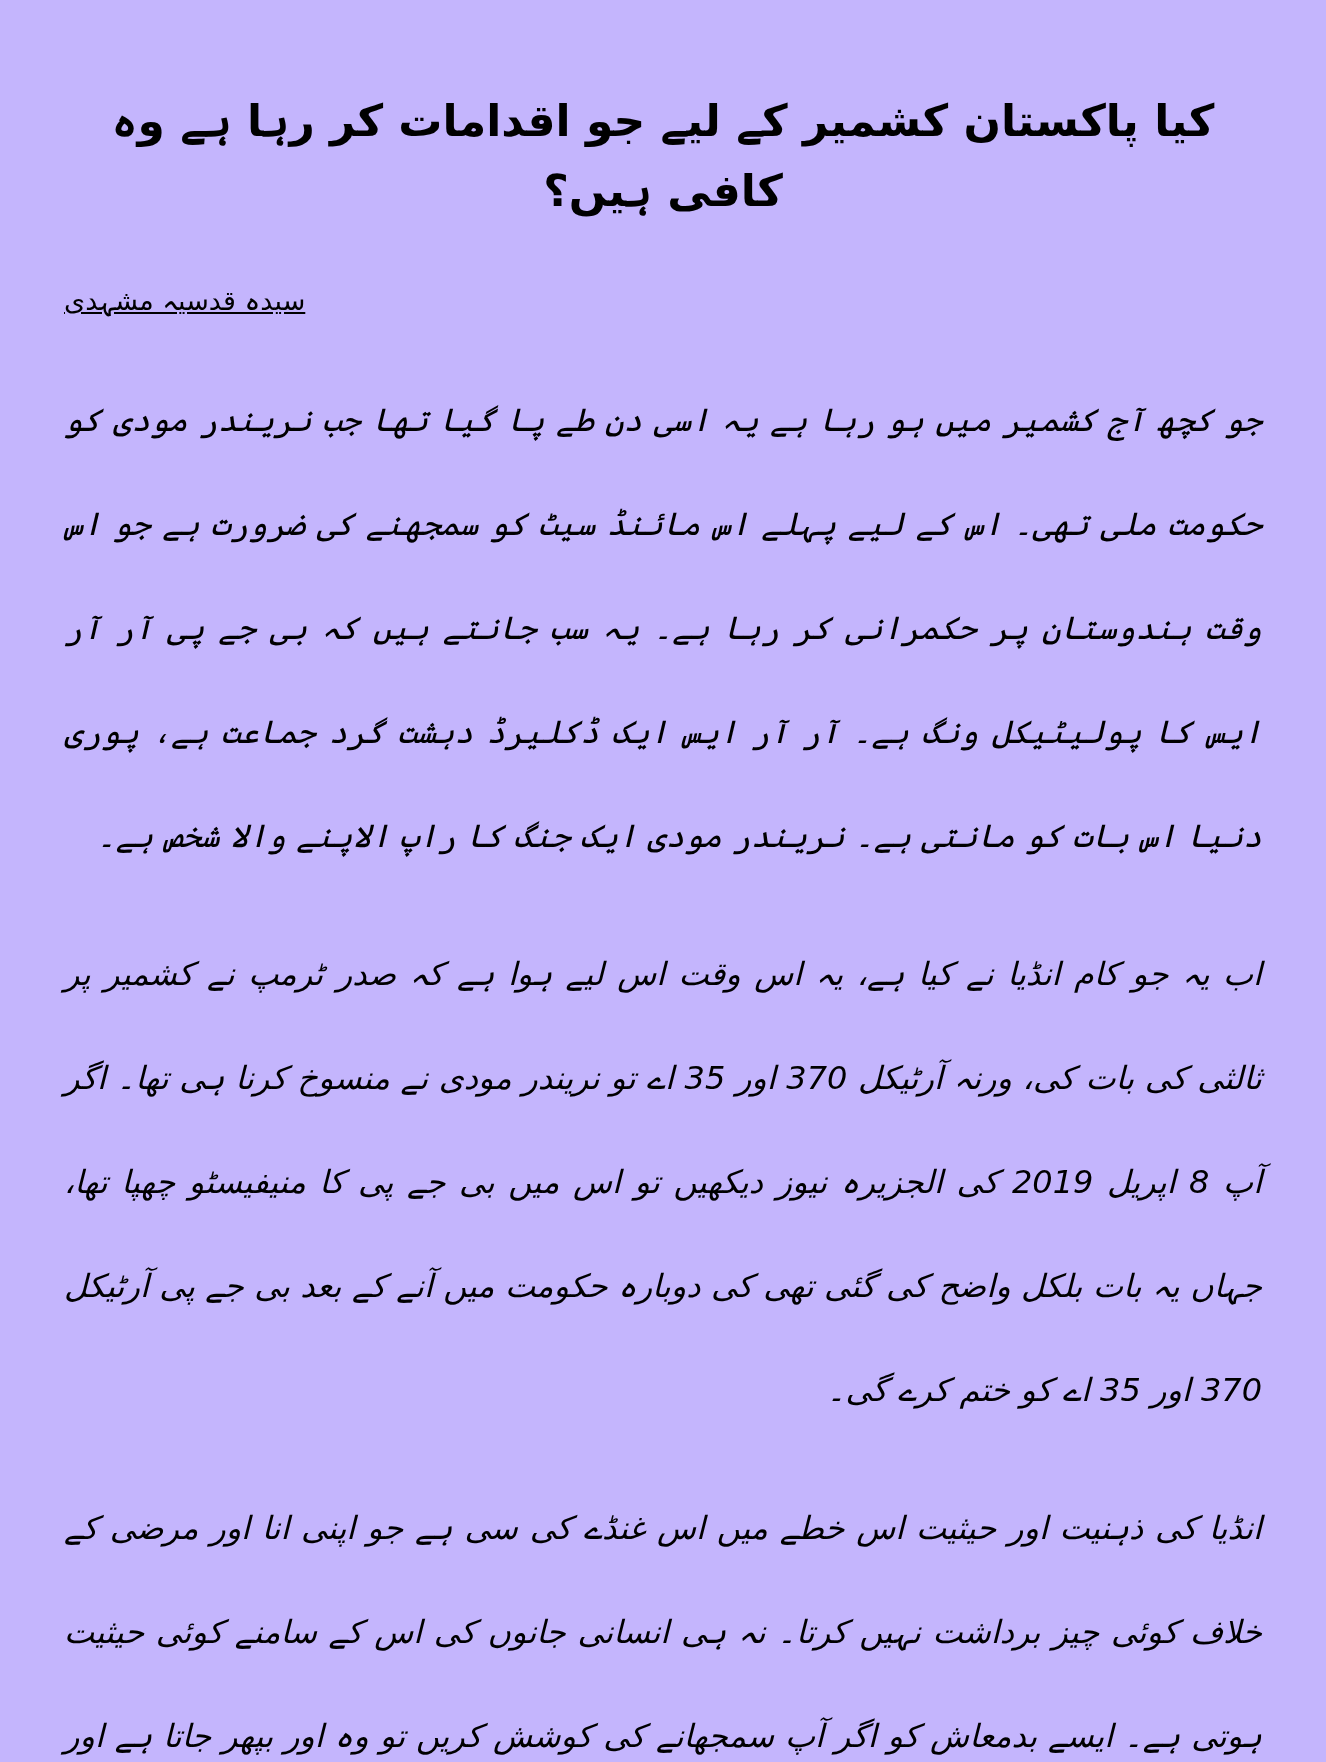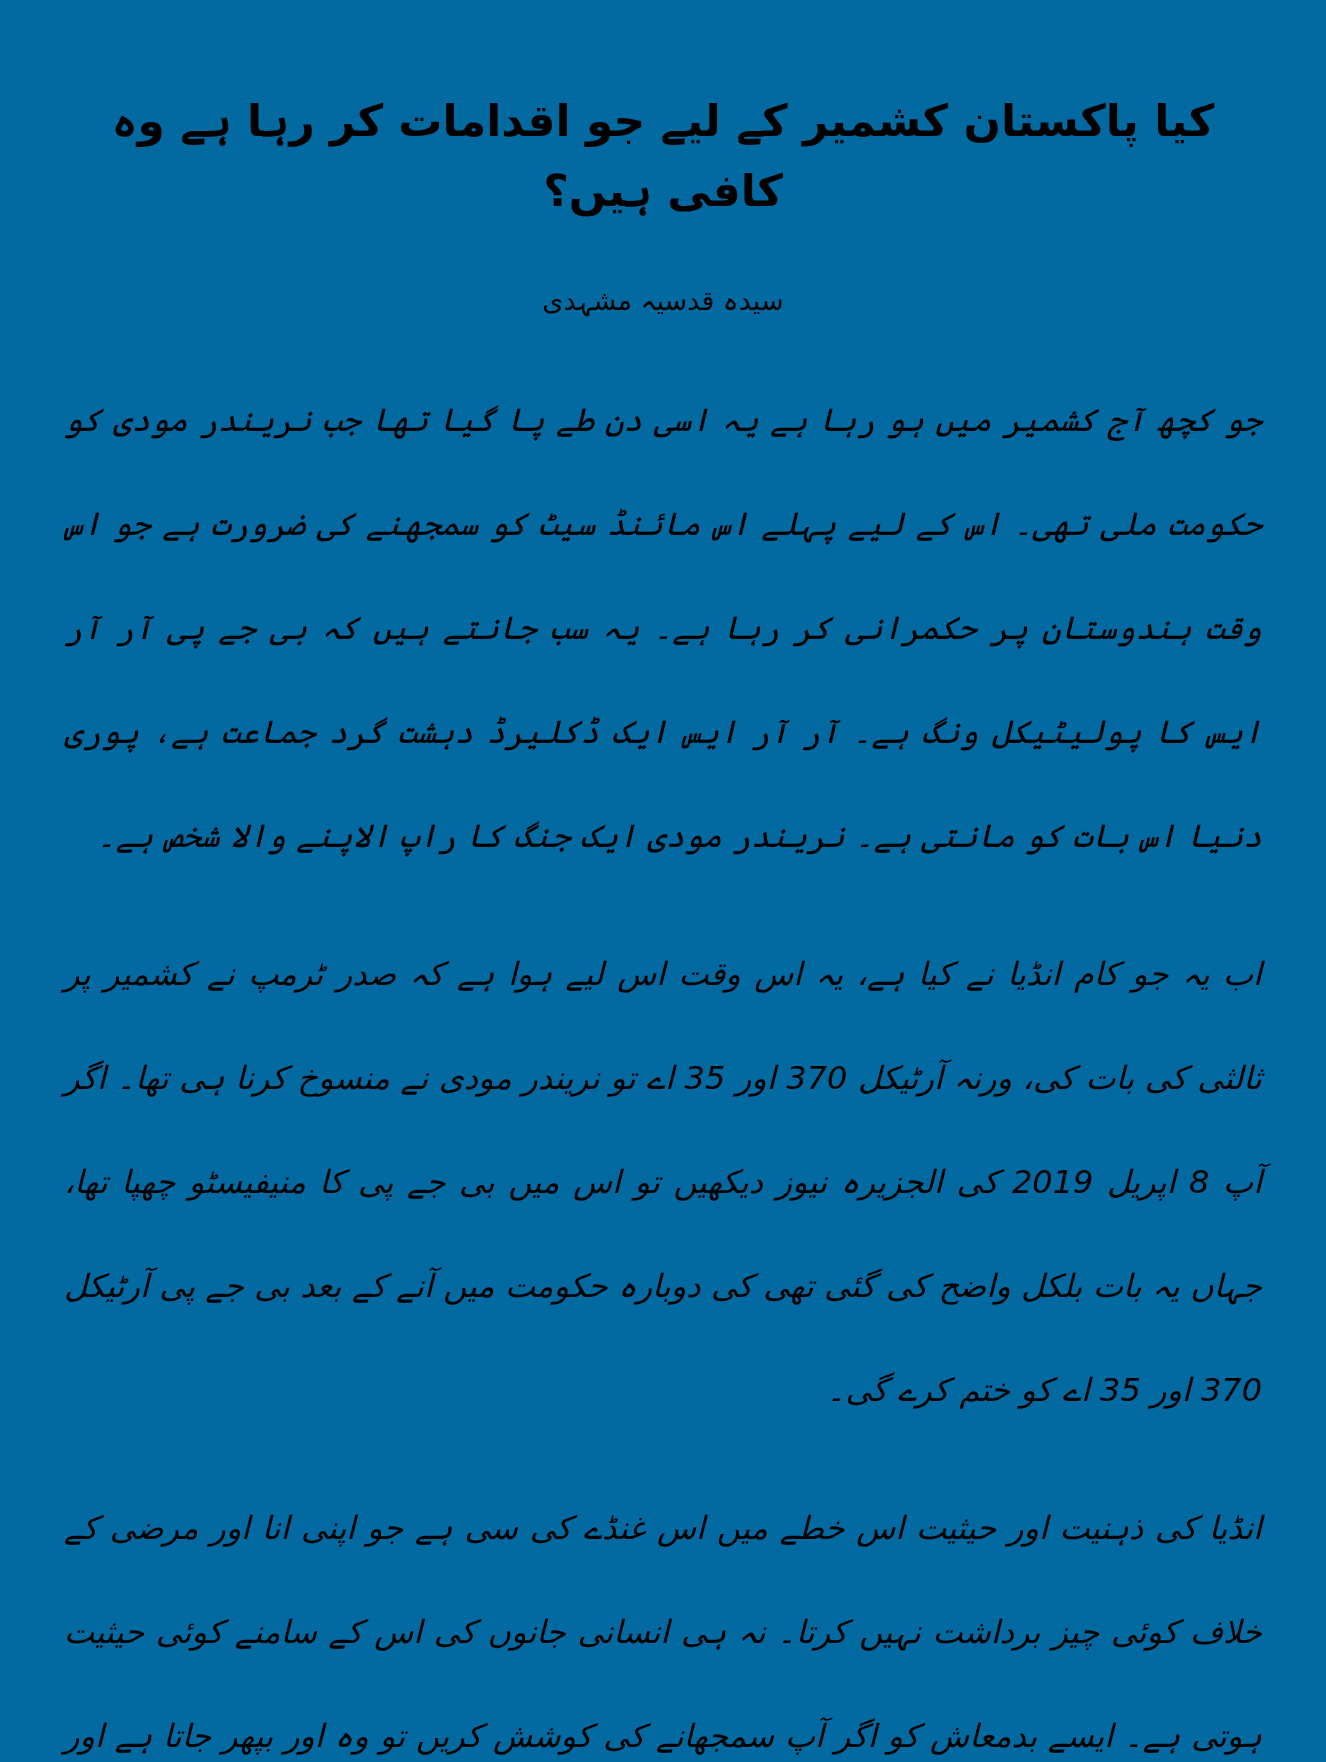--- a/index.html
+++ b/index.html
@@ -5,42 +5,43 @@
   html, body {
     margin: 0;
     padding: 0;
     background: #ffffff;
   }
   .page {
     position: relative;
     width: 1326px;
     height: 1762px;
     margin: 0 auto;
-    background: #0369a1;
+    background: #c4b5fd;
     box-sizing: border-box;
     padding: 58px 64px 0 64px;
     overflow: hidden;
     direction: rtl;
     font-family: "DejaVu Sans", sans-serif;
     color: #000000;
   }
   .doc-title {
     margin: 28px 30px 0 30px;
     text-align: center;
     font-size: 44px;
     font-weight: bold;
     line-height: 1.6;
     color: #000000;
   }
   .doc-author {
     margin-top: 58px;
-    text-align: center;
+    text-align: left;
     font-size: 27px;
     font-weight: normal;
     color: #000000;
+    text-decoration: underline;
   }
   .doc-body {
     margin-top: 52px;
     font-size: 32px;
     line-height: 104px;
   }
   .doc-body p {
     margin: 0 0 34px 0;
     text-align: justify;
     text-justify: inter-word;

